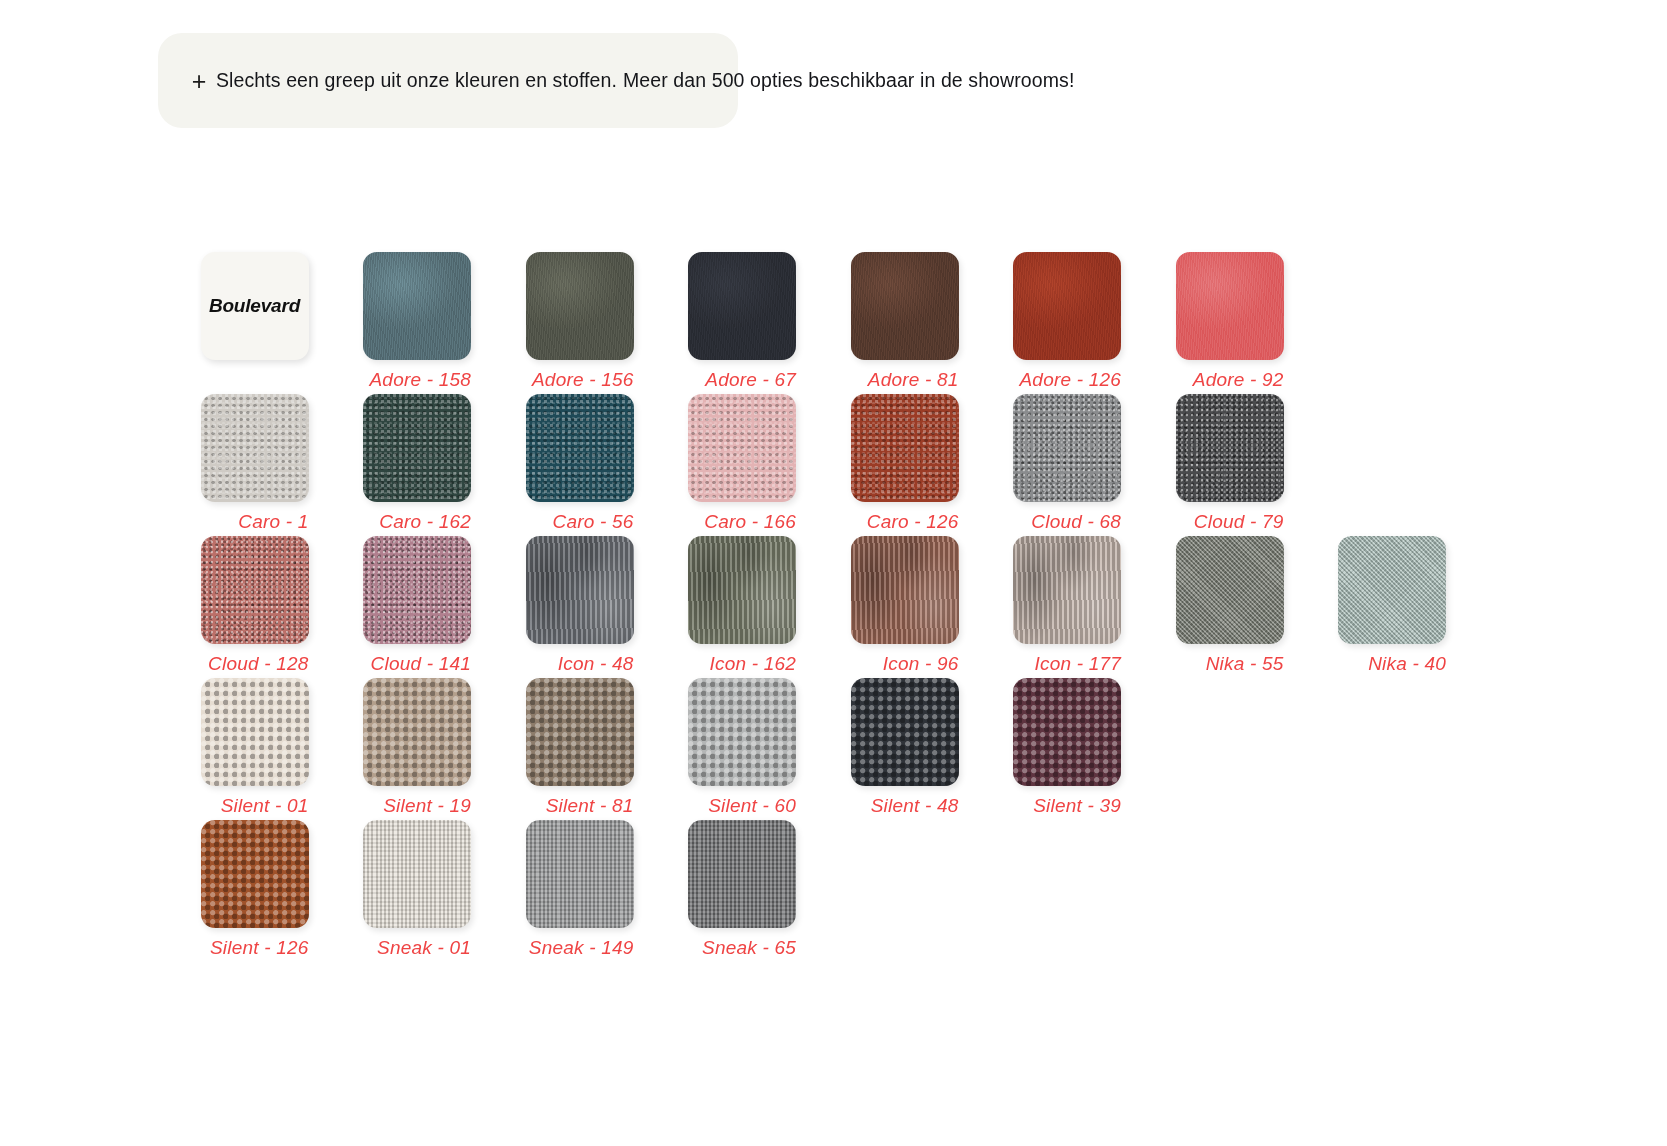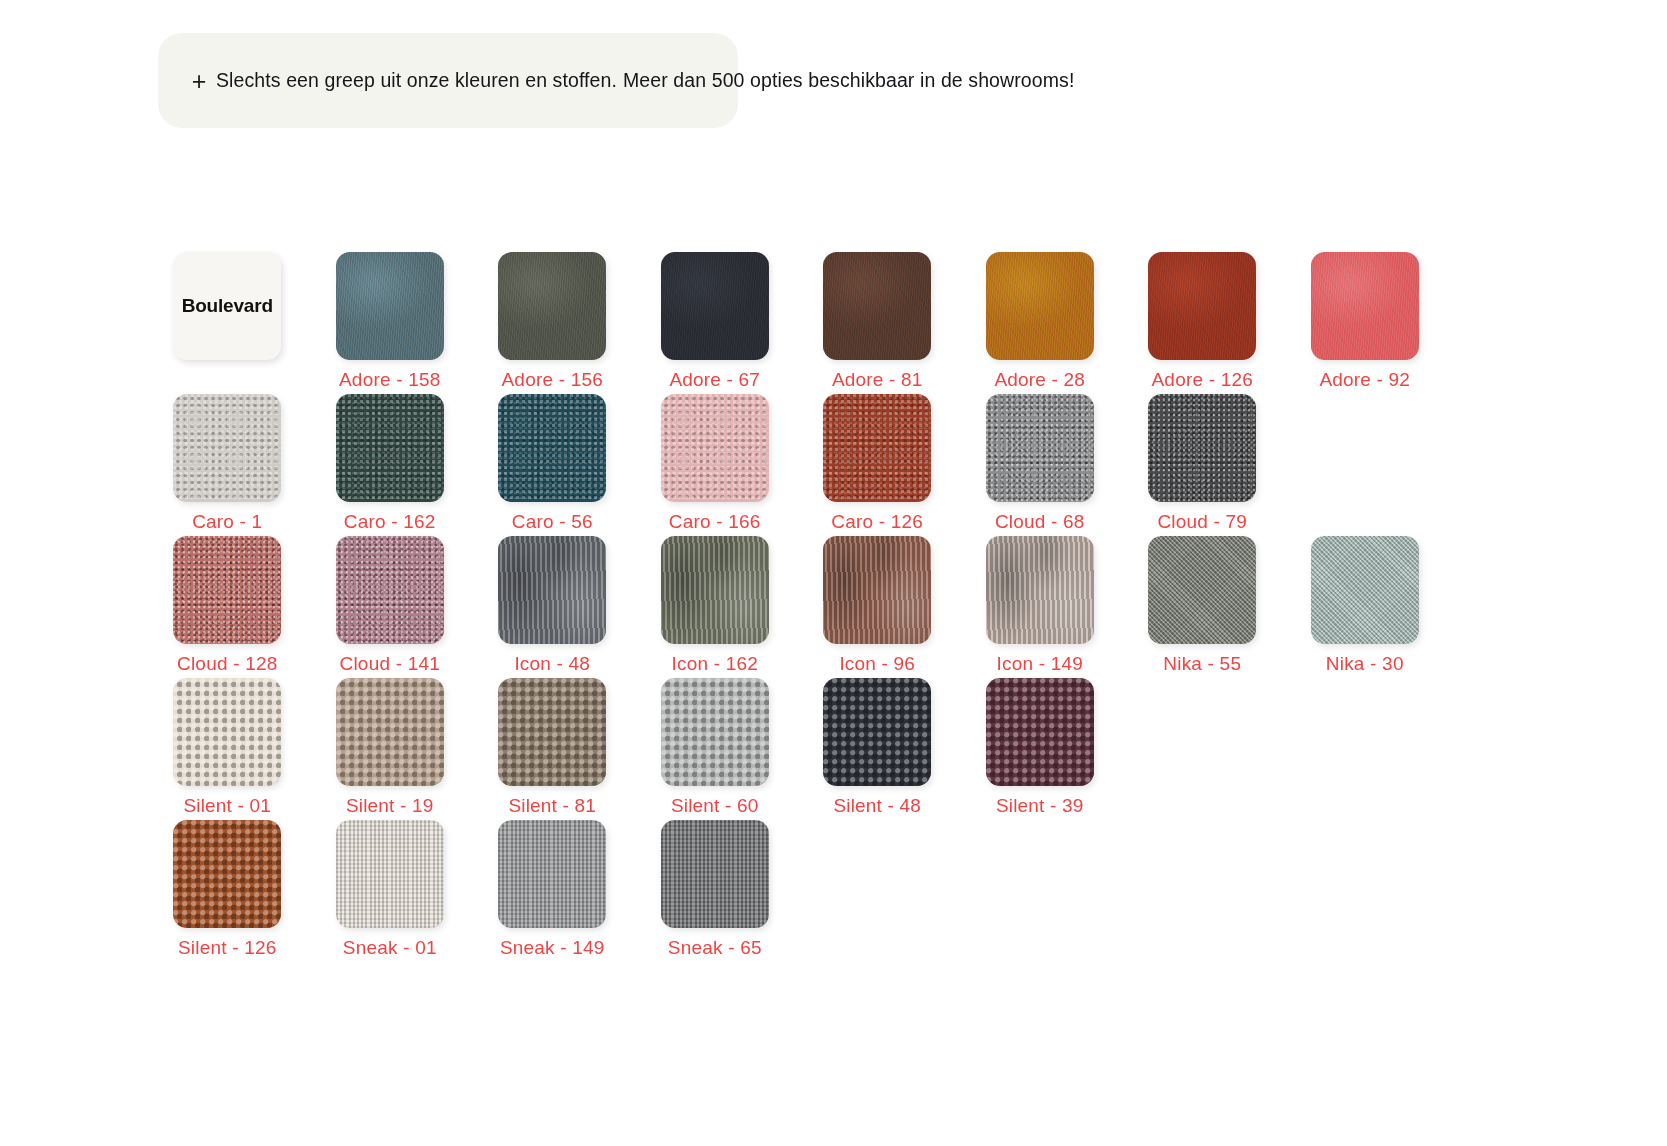--- a/index.html
+++ b/index.html
@@ -62,21 +62,22 @@
   }
   .grid-row {
     display: flex;
     height: 142px;
   }
   .cell {
     width: 162.5px;
     flex: 0 0 162.5px;
     display: flex;
     flex-direction: column;
-    align-items: center;
+    align-items: flex-end;
+    font-style: italic;
   }
   .cell.empty { visibility: hidden; }
 
   .swatch {
     width: 108px;
     height: 108px;
     border-radius: 14px;
     position: relative;
     overflow: hidden;
     box-shadow: 2px 3px 6px rgba(0,0,0,0.10);
@@ -194,26 +195,20 @@
         </div>
         <div class="swatch-label">Adore - 67</div>
       </div>
       <div class="cell">
         <div class="swatch" style="background: rgb(94, 63, 50);">
           <div class="tex tex-velvet"></div>
         </div>
         <div class="swatch-label">Adore - 81</div>
       </div>
       <div class="cell">
-        <div class="swatch" style="background: rgb(184, 118, 28);">
-          <div class="tex tex-velvet"></div>
-        </div>
-        <div class="swatch-label">Adore - 28</div>
-      </div>
-      <div class="cell">
         <div class="swatch" style="background: rgb(158, 56, 36);">
           <div class="tex tex-velvet"></div>
         </div>
         <div class="swatch-label">Adore - 126</div>
       </div>
       <div class="cell">
         <div class="swatch" style="background: rgb(224, 103, 106);">
           <div class="tex tex-velvet"></div>
         </div>
         <div class="swatch-label">Adore - 92</div>
@@ -291,33 +286,33 @@
       <div class="cell">
         <div class="swatch" style="background: rgb(157, 104, 86);">
           <div class="tex tex-stone"></div>
         </div>
         <div class="swatch-label">Icon  - 96</div>
       </div>
       <div class="cell">
         <div class="swatch" style="background: rgb(197, 182, 173);">
           <div class="tex tex-stone"></div>
         </div>
-        <div class="swatch-label">Icon - 149</div>
+        <div class="swatch-label">Icon - 177</div>
       </div>
       <div class="cell">
         <div class="swatch" style="background: rgb(124, 128, 118);">
           <div class="tex tex-weave"></div>
         </div>
         <div class="swatch-label">Nika - 55</div>
       </div>
       <div class="cell">
         <div class="swatch" style="background: rgb(174, 195, 189);">
           <div class="tex tex-weave"></div>
         </div>
-        <div class="swatch-label">Nika - 30</div>
+        <div class="swatch-label">Nika - 40</div>
       </div>
     </div>
     <div class="grid-row">
       <div class="cell">
         <div class="swatch" style="background: rgb(230, 221, 210);">
           <div class="tex tex-chunky"></div>
         </div>
         <div class="swatch-label">Silent - 01</div>
       </div>
       <div class="cell">

